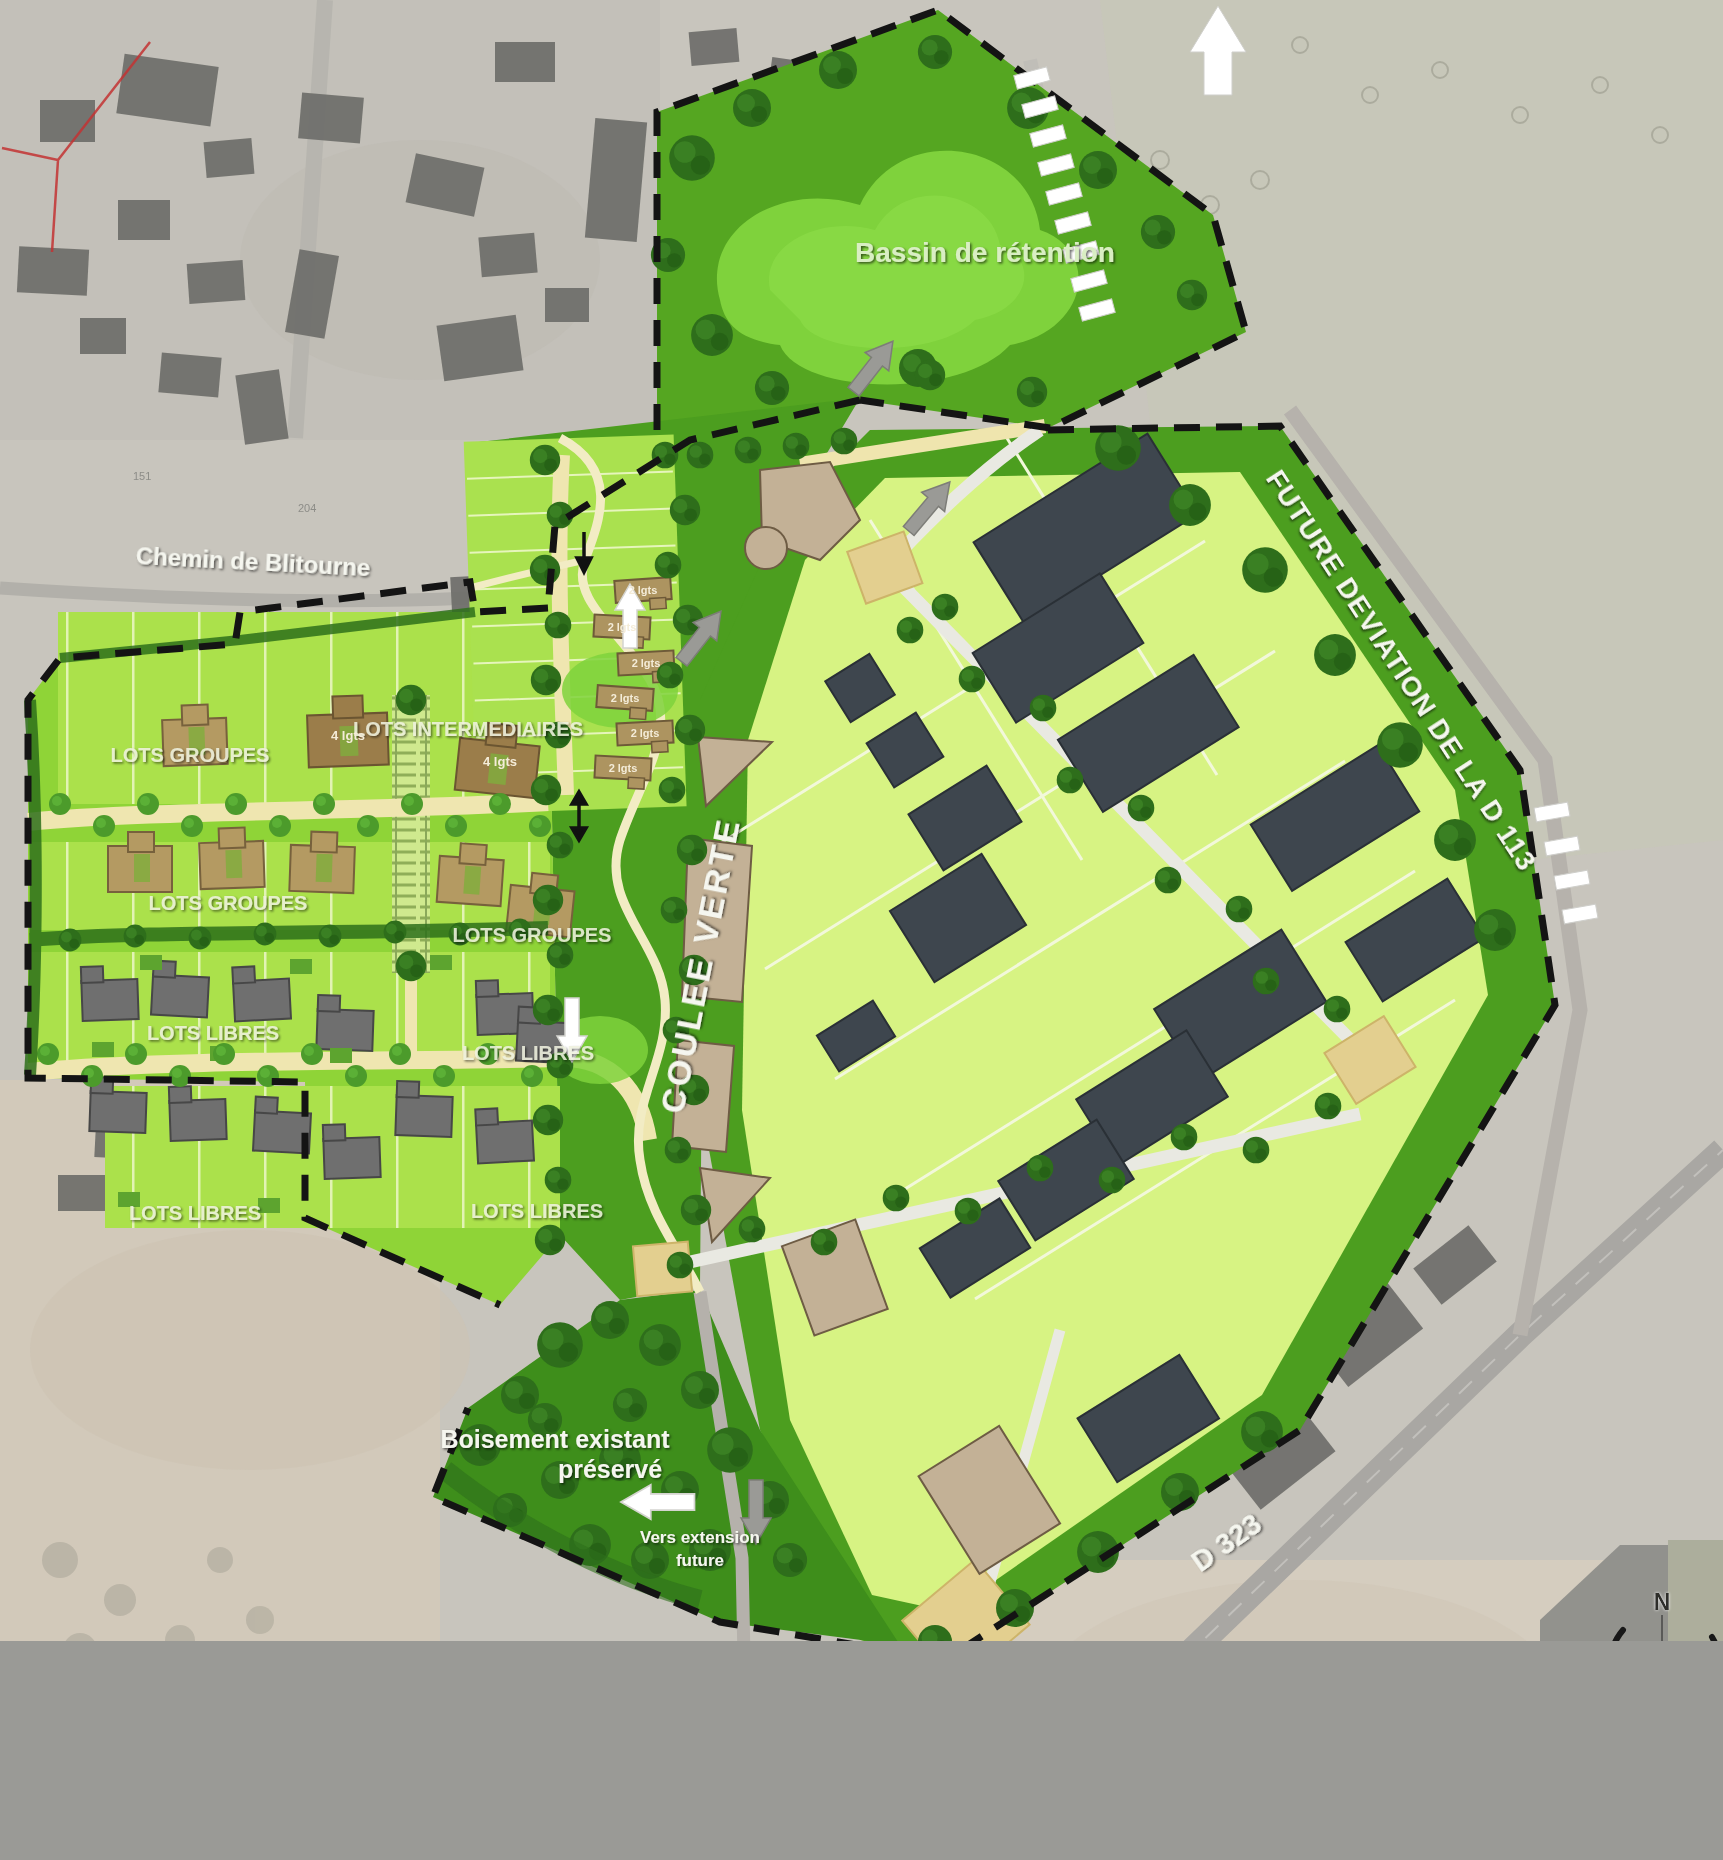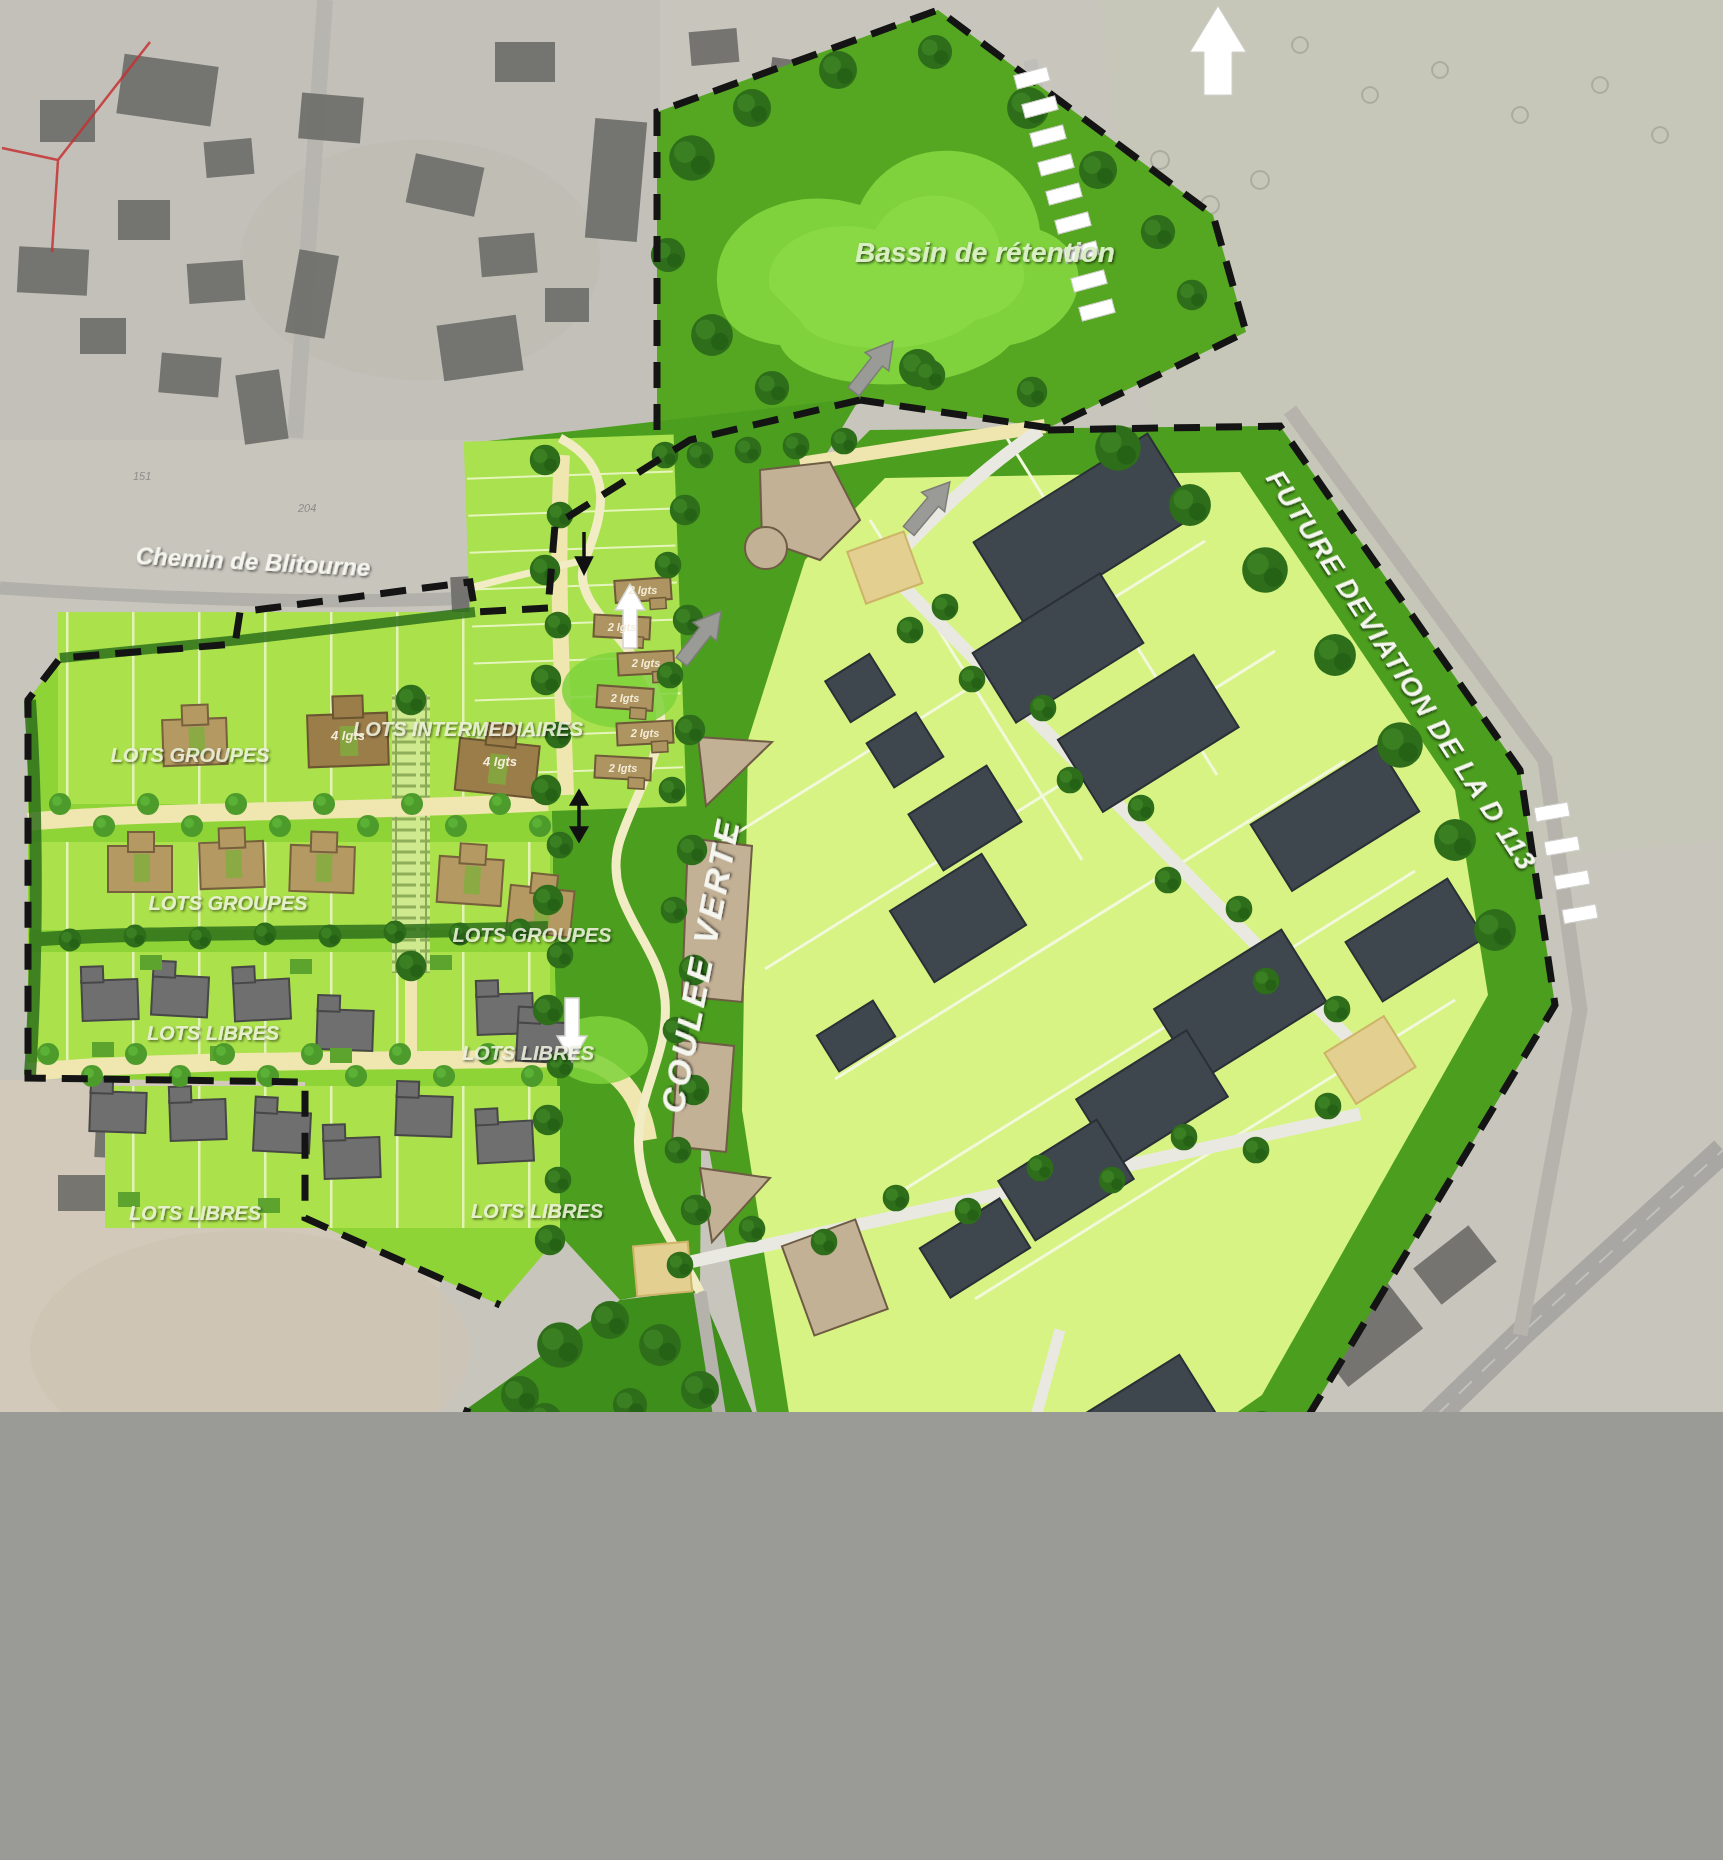--- a/index.html
+++ b/index.html
@@ -1,17 +1,17 @@
 <!DOCTYPE html>
 <html><head>
 <meta charset="utf-8">
 <style>
   html,body{margin:0;padding:0;background:#9a9a96;}
-  #stage{position:relative;width:1723px;height:1412px;overflow:hidden;background:#eab308;
-         font-family:"Liberation Sans",sans-serif;font-style:italic;}
+  #stage{position:relative;width:1723px;height:1641px;overflow:hidden;background:#eab308;
+         font-family:"Liberation Sans",sans-serif;}
   svg{display:block}
   text{font-family:"Liberation Sans",sans-serif;}
   .lbl{font-weight:bold;fill:#f5f6ef;}
   .zone{font-weight:bold;fill:#eef1df;opacity:.88;}
   .pale{font-weight:bold;fill:#d9eec3;}
   .tinyw{font-weight:bold;fill:#f4ecd8;}
   .dark{font-weight:bold;fill:#1c1c1c;}
   .faint{fill:#8d8d88;}
 </style>
 </head>

